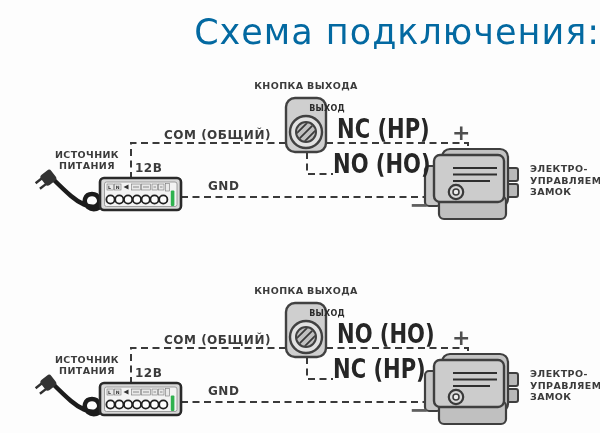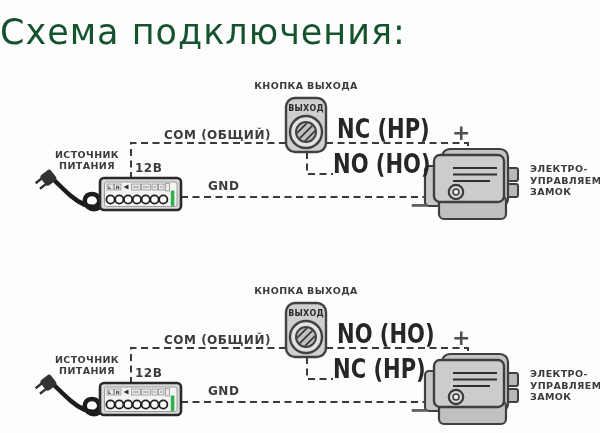--- a/index.html
+++ b/index.html
@@ -1,36 +1,36 @@
 <!DOCTYPE html>
 <html><head>
 <meta charset="utf-8">
 <style>
   html,body{margin:0;padding:0;background:#ffffff;}
   #canvas{
     position:relative;width:600px;height:433px;background:#fdfdfd;overflow:hidden;
     font-family:"DejaVu Sans","Liberation Sans",sans-serif;color:#3b3b3b;
   }
   .title{
-    position:absolute;top:12px;left:0;width:600px;text-align:left;
-    font-size:35px;letter-spacing:1px;color:#14532d;font-weight:400;
+    position:absolute;top:12px;left:0;width:600px;text-align:right;
+    font-size:35px;letter-spacing:1px;color:#0369a1;font-weight:400;
   }
   .diagram{position:absolute;left:16px;width:600px;height:154px;}
   .diagram svg{position:absolute;left:0;top:0;}
   .lbl{position:absolute;font-weight:bold;color:#3b3b3b;line-height:1.15;white-space:nowrap;}
   .cap-small{font-size:9.5px;letter-spacing:.4px;}
   .cap-med{font-size:12px;letter-spacing:.5px;}
   .cap-center{text-align:center;}
   .big{
     font-size:27px;font-weight:bold;color:#262626;line-height:1;
     transform:scaleX(.78);transform-origin:left top;letter-spacing:0;
   }
   .btn-face{
     position:absolute;font-size:8px;font-weight:bold;color:#2b2b2b;
-    text-align:center;letter-spacing:.2px;line-height:1;
+    text-align:center;letter-spacing:.2px;line-height:1;margin-left:21px;
   }
   .plus{position:absolute;font-size:22px;font-weight:bold;color:#4f4f4f;line-height:1;}
   .minus{position:absolute;font-size:24px;font-weight:bold;color:#5f5f5f;line-height:1;}
   .stack div{line-height:11px;}
   .lock-caption div{line-height:11.5px;text-align:left;}
 </style>
 </head>
 <body>
 
 <div id="canvas">

